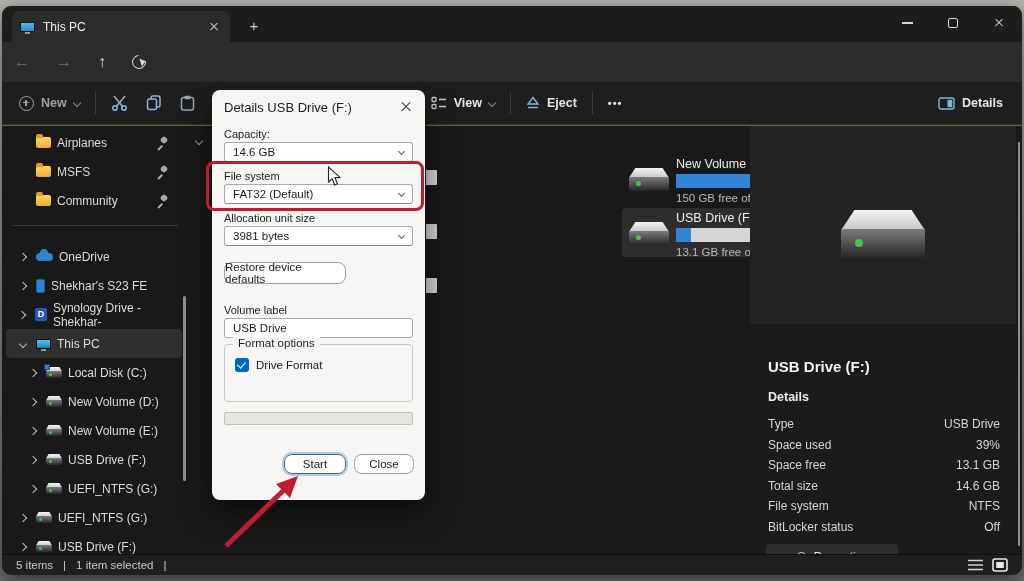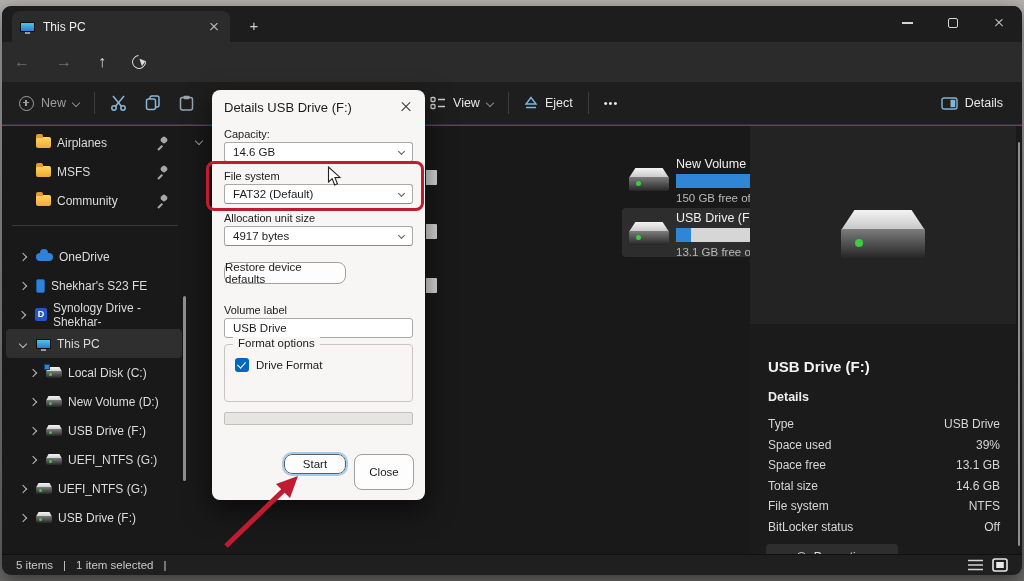--- a/index.html
+++ b/index.html
@@ -4,21 +4,21 @@
 <style>
   * { margin:0; padding:0; box-sizing:border-box; }
   html,body { width:1024px; height:581px; overflow:hidden; }
   body {
     font-family:"Liberation Sans","DejaVu Sans",sans-serif;
     background:linear-gradient(#b5b2af,#6e6c6a);
     position:relative; color:#e6e6e6;
   }
   .window {
     position:absolute; left:2px; top:6px; width:1020px; height:569px;
-    background:#0369a1; border-radius:9px; overflow:hidden;
+    background:#4d7c0f; border-radius:9px; overflow:hidden;
     box-shadow:0 6px 20px rgba(0,0,0,.5);
   }
   
   .tabbar { position:absolute; left:0; top:0; right:0; height:36px; background:#1d1d1d; }
   .tab { position:absolute; left:10px; top:5px; width:218px; height:31px; background:#2b2b2b;
          border-radius:8px 8px 0 0; display:flex; align-items:center; padding:0 8px; gap:8px; }
   .tab-title { font-size:12px; color:#f0f0f0; flex:1; }
   .xbtn { position:relative; width:16px; height:16px; border-radius:4px; }
   .xbtn::before,.xbtn::after { content:""; position:absolute; left:3px; top:7.3px; width:10px; height:1.4px; background:#c9c9c9; }
   .xbtn::before { transform:rotate(45deg);} .xbtn::after { transform:rotate(-45deg);}
@@ -44,21 +44,21 @@
   .mag { position:relative; width:13px; height:13px; }
   .mag::before { content:""; position:absolute; left:1px; top:1px; width:8px; height:8px; border:1.6px solid #cfcfcf; border-radius:50%; }
   .mag::after { content:""; position:absolute; right:0; bottom:0; width:4px; height:1.6px; background:#cfcfcf; transform:rotate(45deg); }
   .crumb-txt { font-size:12.5px; color:#ececec; }
   .chev { display:inline-block; width:6px; height:6px; border-right:1.5px solid #bdbdbd; border-bottom:1.5px solid #bdbdbd; }
   .chev.r { transform:rotate(-45deg); } .chev.d { transform:rotate(45deg); }
   .monitor-ol { position:relative; width:16px; height:12px; border:1.6px solid #d8d8d8; border-radius:2px; }
   .monitor-ol::after { content:""; position:absolute; left:4px; bottom:-4px; width:5px; height:2px; background:#d8d8d8; }
   
   .toolbar { position:absolute; left:0; top:76px; right:0; height:43px; background:#1e1e1e;
-             border-bottom:1px solid #333; display:flex; align-items:center; font-size:12.5px; }
+             border-bottom:1px solid #333; display:flex; align-items:center; font-size:12.5px;font-weight:bold; }
   .tbtn { display:flex; align-items:center; gap:7px; padding:0 9px; height:32px; border-radius:4px; }
   .tsep { width:1px; height:22px; background:#3d3d3d; margin:0 6px; }
   .dim { color:#9e9e9e; }
   .plus-circle { position:relative; width:15px; height:15px; border:1.5px solid #9e9e9e; border-radius:50%; }
   .plus-circle::before,.plus-circle::after { content:""; position:absolute; background:#9e9e9e; }
   .plus-circle::before { left:3px; top:5.5px; width:6px; height:1.4px; }
   .plus-circle::after { left:5.3px; top:3px; width:1.4px; height:6px; }
   .spacer { flex:1; }
   
   .main { position:absolute; left:0; top:120px; right:0; bottom:21px; background:#191919; }
@@ -321,20 +321,31 @@
       </div>
       <div class="side-item lvl2">
         <span class="cw">
             <span class="chev r"></span>
           </span>
         <span class="hd" style="width:16px;height:11px">
             <span class="top"></span>
             <span class="body"></span>
             <span class="led" style="width:3px;height:3px"></span>
           </span>
+        <span>New Volume (E:)</span>
+      </div>
+      <div class="side-item lvl2">
+        <span class="cw">
+            <span class="chev r"></span>
+          </span>
+        <span class="hd" style="width:16px;height:11px">
+            <span class="top"></span>
+            <span class="body"></span>
+            <span class="led" style="width:3px;height:3px"></span>
+          </span>
         <span>USB Drive (F:)</span>
       </div>
       <div class="side-item lvl2">
         <span class="cw">
             <span class="chev r"></span>
           </span>
         <span class="hd" style="width:16px;height:11px">
             <span class="top"></span>
             <span class="body"></span>
             <span class="led" style="width:3px;height:3px"></span>
@@ -473,41 +484,41 @@
     </div>
 
     <div class="dlg-label" style="top:80px">File system</div>
     <div class="dd" style="top:94px">
       <span>FAT32 (Default)</span>
         <span class="chev d"></span>
     </div>
 
     <div class="dlg-label" style="top:122px">Allocation unit size</div>
     <div class="dd" style="top:136px">
-      <span>4917 bytes</span>
+      <span>3981 bytes</span>
         <span class="chev d"></span>
     </div>
 
     <div class="dlg-btn" style="left:12px; top:172px; width:122px; height:22px">Restore device defaults</div>
 
     <div class="dlg-label" style="top:214px">Volume label</div>
     <input class="vol-input" style="top: 228px;" value="USB Drive">
 
     <div class="group">
       <span class="group-legend">Format options</span>
       <div class="cbrow">
         <span class="cb"></span>
         <span class="cb-label">Drive Format</span>
       </div>
     </div>
 
     <div class="dlg-progress"></div>
 
     <div class="dlg-btn start-btn" style="left:72px; top:364px; width:62px; height:20px">Start</div>
-    <div class="dlg-btn" style="left:142px; top:364px; width:60px; height:36px">Close</div>
+    <div class="dlg-btn" style="left:142px; top:364px; width:60px; height:20px">Close</div>
   </div>
 
   <div class="anno-box"></div>
 
   <svg class="anno-arrow" width="96" height="90" viewBox="0 0 96 90">
     <line x1="12" y1="80" x2="72" y2="22" stroke="#c11b32" stroke-width="5"></line>
     <polygon points="84,10 76,32 62,18" fill="#c11b32"></polygon>
   </svg>
 
   <svg class="cursor" width="15" height="21" viewBox="0 0 15 21">

